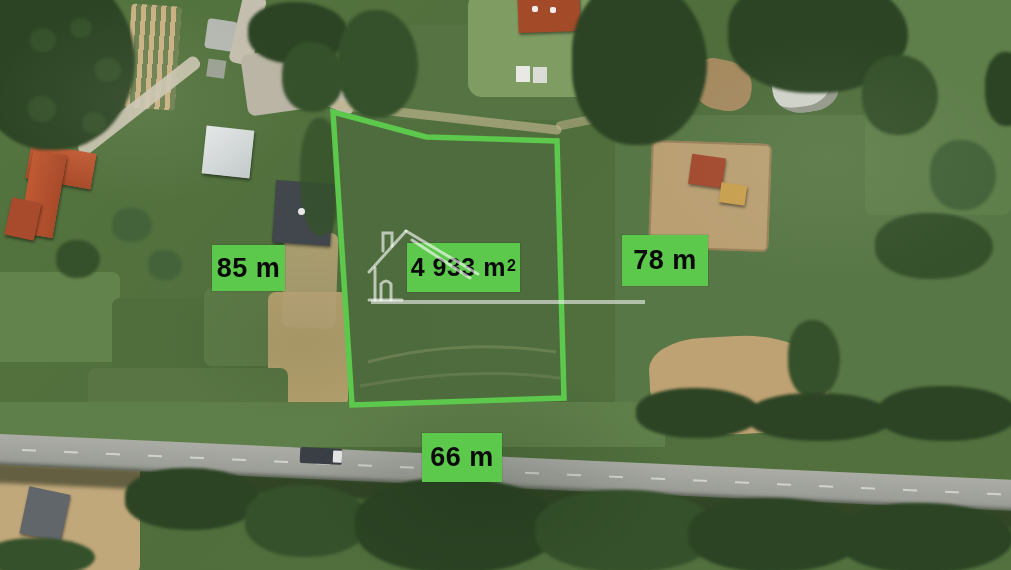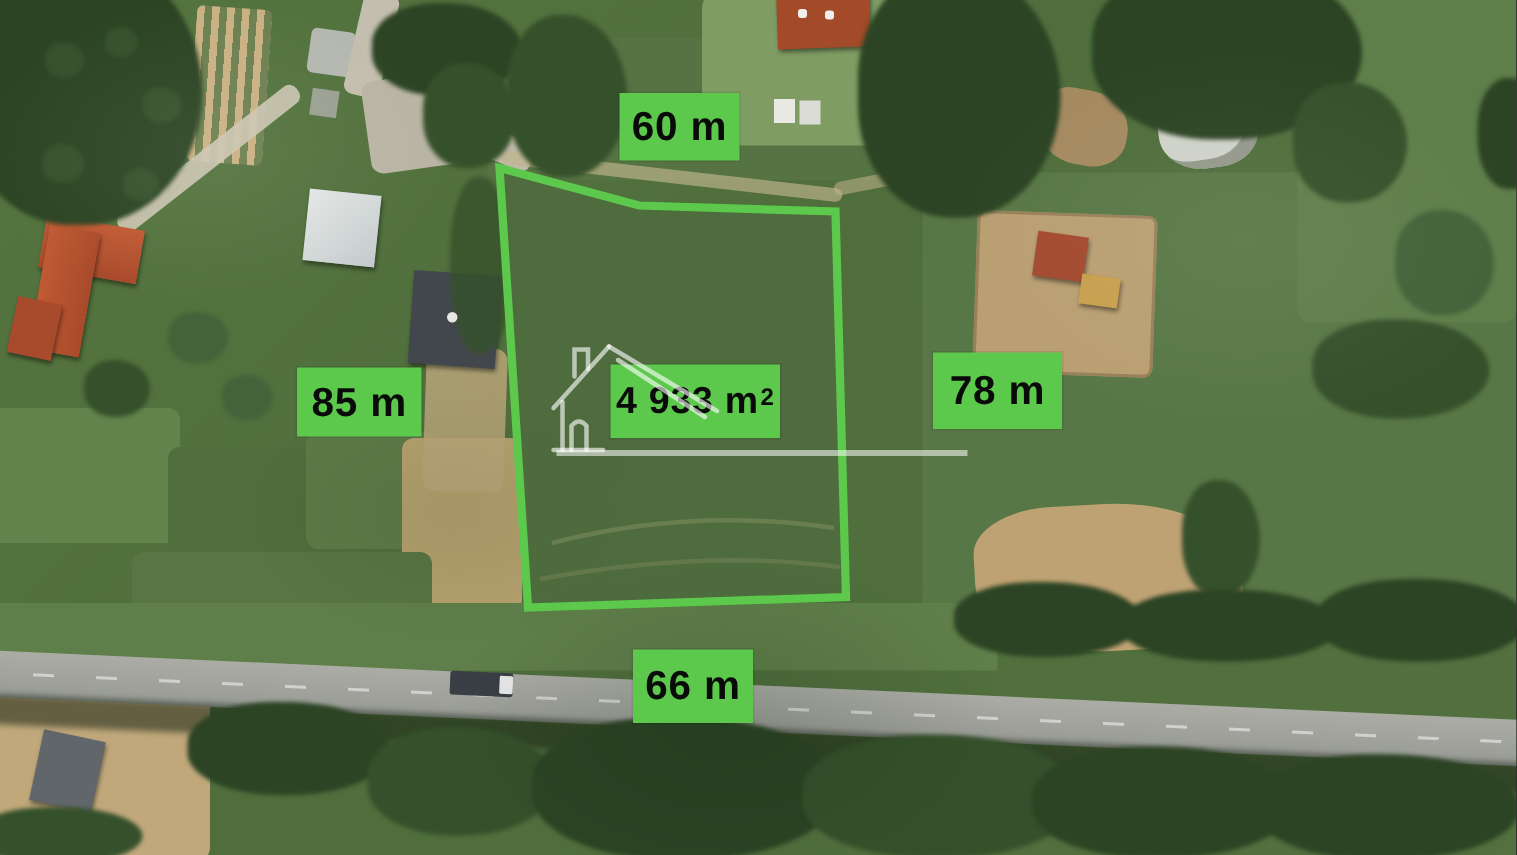--- a/index.html
+++ b/index.html
@@ -138,24 +138,21 @@
   <div class="tree" style="left:-15px;top:538px;width:110px;height:38px;z-index:23;"></div>
 
   <div class="lighting"></div>
 
   <svg class="overlay" width="1011" height="570" viewBox="0 0 1011 570">
     <polygon points="333,112 426,137 557,141 564,398 352,405"></polygon>
     <path d="M368,362 Q460,338 556,352" stroke="rgba(205,195,150,.22)" stroke-width="3" fill="none"></path>
     <path d="M360,386 Q470,366 560,378" stroke="rgba(205,195,150,.16)" stroke-width="3" fill="none"></path>
   </svg>
 
-  <div class="dim-label" style="left:413px;top:62px;width:80px;height:45px;">
-    <span>60 m</span>
-  </div>
-  <div class="dim-label" style="left:198px;top:245px;width:83px;height:46px;">
+  <div class="dim-label" style="left:212px;top:245px;width:73px;height:46px;">
     <span>85 m</span>
   </div>
   <div class="dim-label" style="left:622px;top:235px;width:86px;height:51px;">
     <span>78 m</span>
   </div>
   <div class="dim-label" style="left:422px;top:433px;width:80px;height:49px;">
     <span>66 m</span>
   </div>
   <div class="dim-label" style="left:407px;top:243px;width:113px;height:49px;font-size:25px;">
     <span>4 933 m</span>

